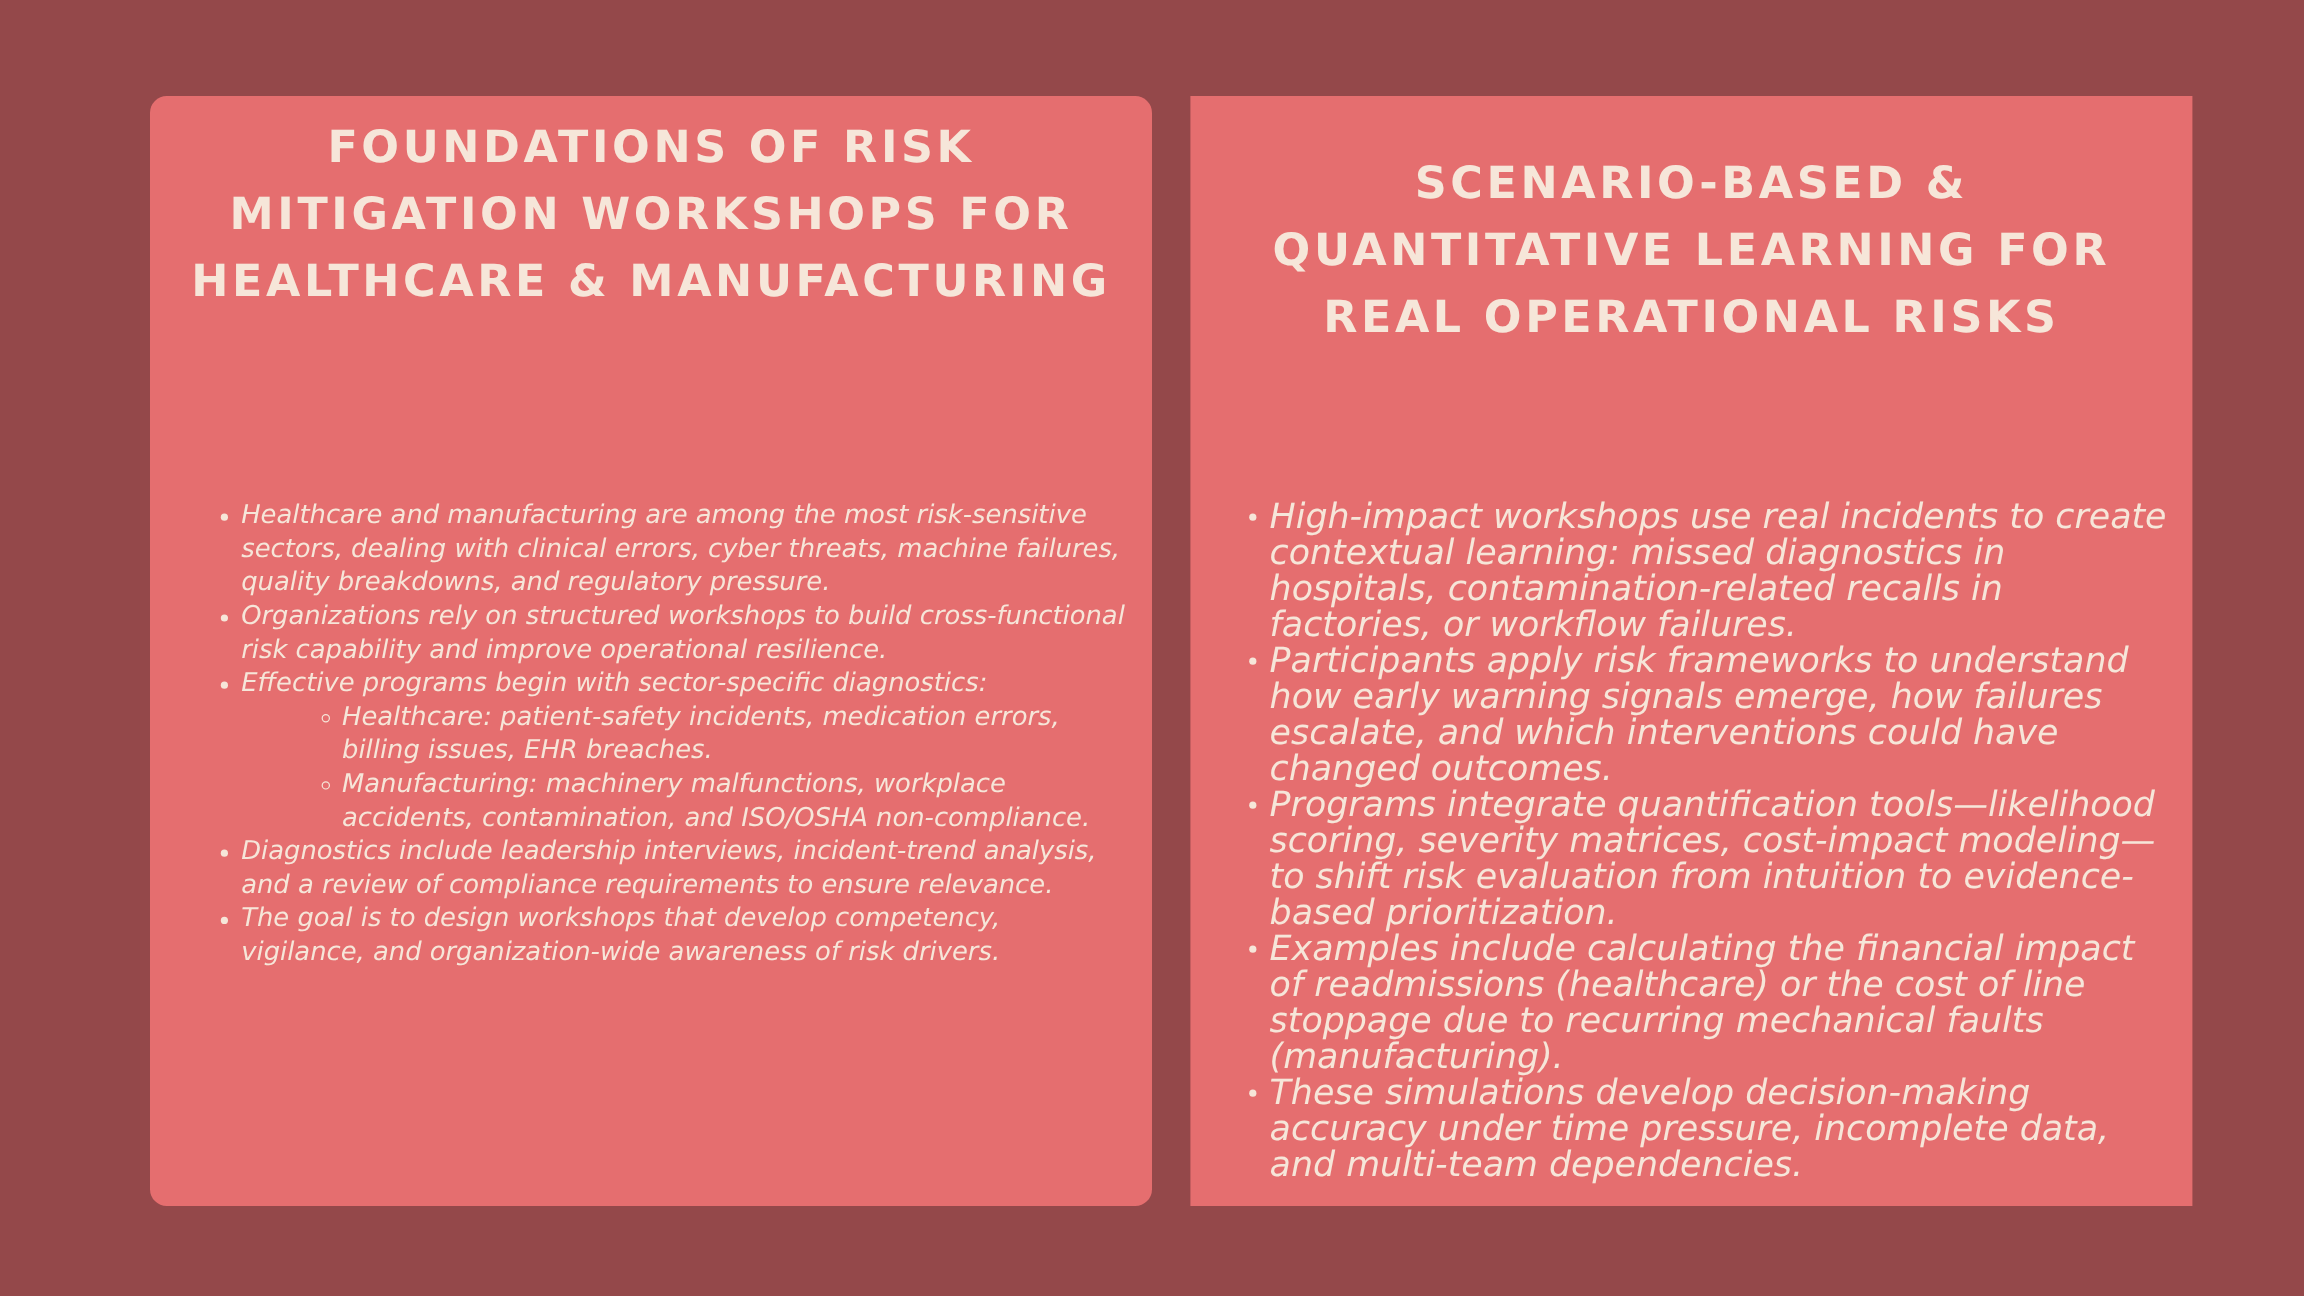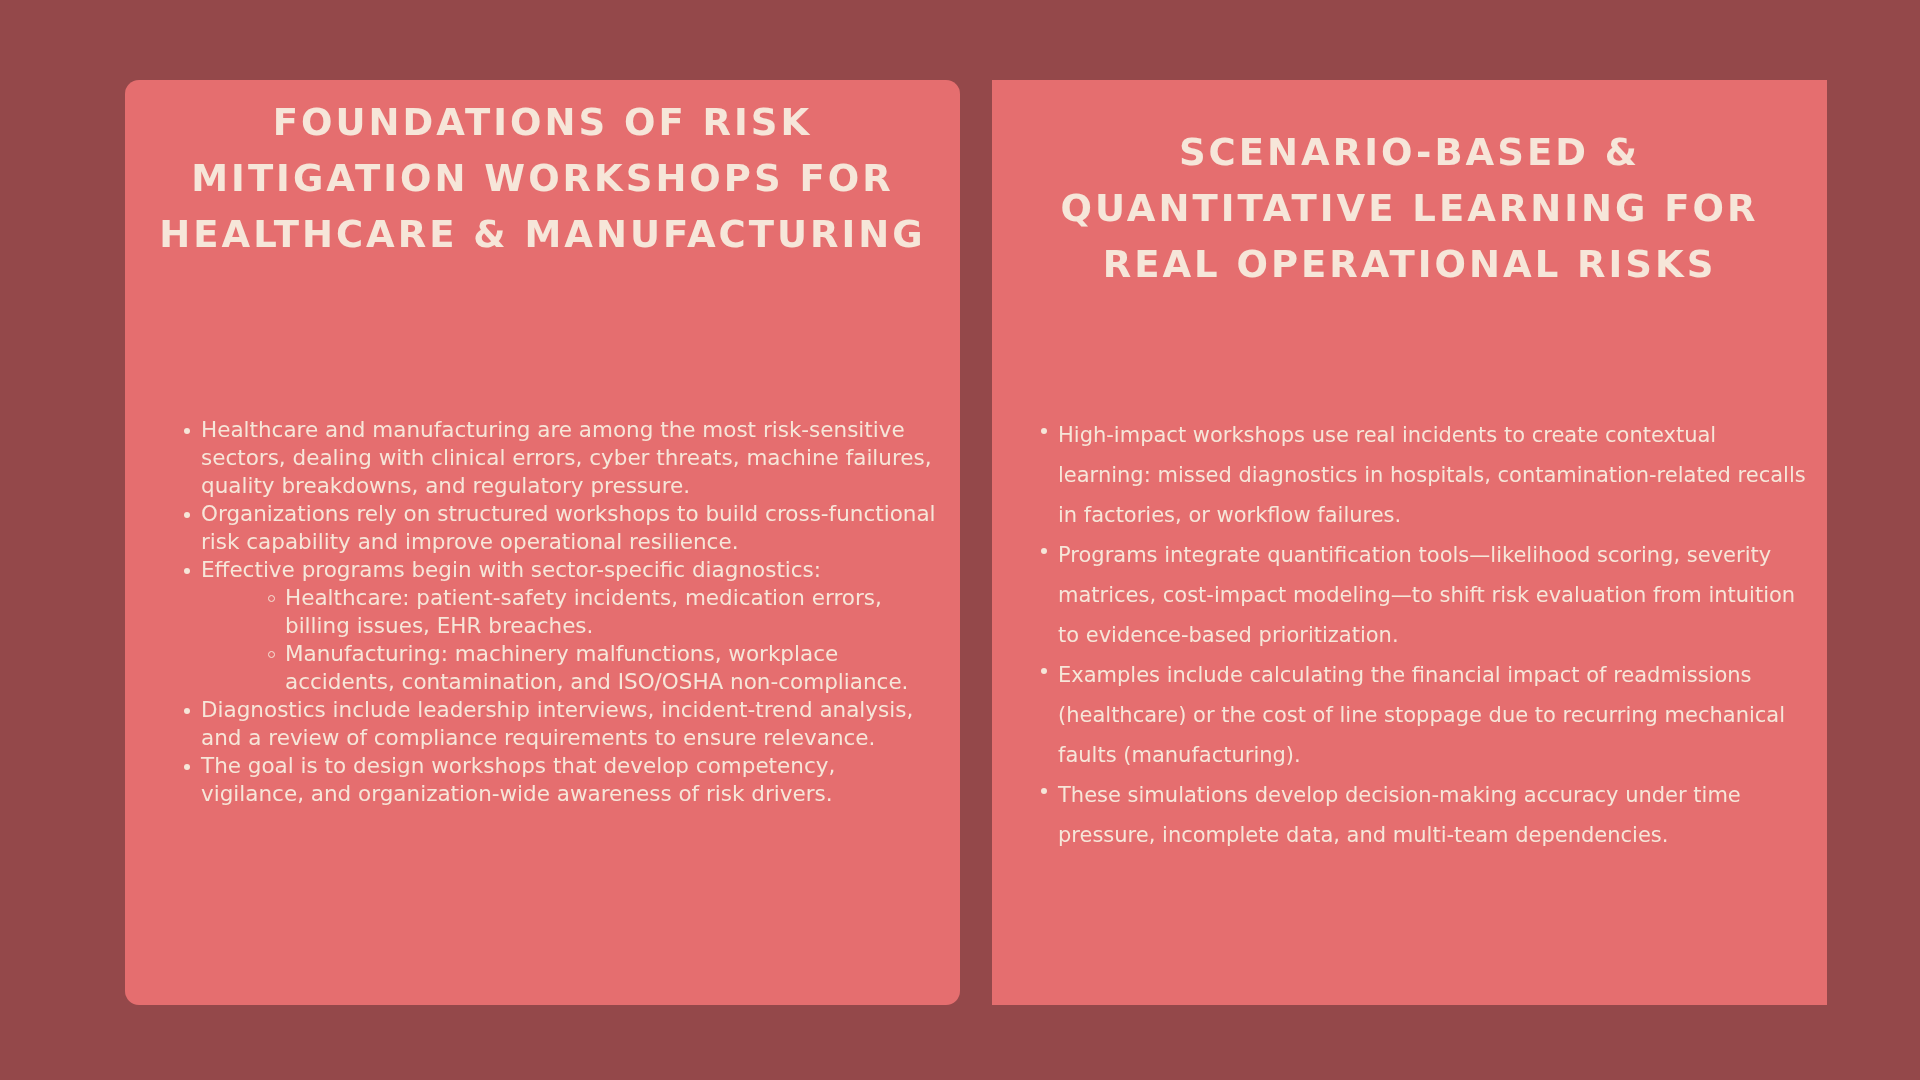--- a/index.html
+++ b/index.html
@@ -41,34 +41,35 @@
       right: 20px;
     }
     .card-left .card-title { top: 15px; }
     .card-right .card-title { top: 45px; }
 
     .bullets {
       position: absolute;
       margin: 0;
       padding: 0;
       list-style: none;
+      font-style: italic;
     }
     .card-left .bullets {
       top: 336px;
       left: 76px;
       right: 22px;
       font-size: 21.5px;
       line-height: 28px;
     }
     .card-right .bullets {
       top: 335px;
       left: 66px;
       right: 14px;
-      font-size: 21px;
-      line-height: 40px;
+      font-size: 29px;
+      line-height: 30px;
     }
     .bullets > li {
       position: relative;
       padding-left: 0;
       letter-spacing: 0px;
     }
     .bullets > li > .bullet-dot {
       position: absolute;
       left: -17px;
       top: 0;
@@ -144,20 +145,24 @@
 
 <section class="card card-right">
   <h1 class="card-title">Scenario-Based &amp; Quantitative Learning for Real Operational Risks</h1>
   <ul class="bullets">
     <li>
       <span class="bullet-dot"></span>
       <span>High-impact workshops use real incidents to create contextual learning: missed diagnostics in hospitals, contamination-related recalls in factories, or workflow failures.</span>
     </li>
     <li>
       <span class="bullet-dot"></span>
+      <span>Participants apply risk frameworks to understand how early warning signals emerge, how failures escalate, and which interventions could have changed outcomes.</span>
+    </li>
+    <li>
+      <span class="bullet-dot"></span>
       <span>Programs integrate quantification tools—likelihood scoring, severity matrices, cost-impact modeling—to shift risk evaluation from intuition to evidence-based prioritization.</span>
     </li>
     <li>
       <span class="bullet-dot"></span>
       <span>Examples include calculating the financial impact of readmissions (healthcare) or the cost of line stoppage due to recurring mechanical faults (manufacturing).</span>
     </li>
     <li>
       <span class="bullet-dot"></span>
       <span>These simulations develop decision-making accuracy under time pressure, incomplete data, and multi-team dependencies.</span>
     </li>

